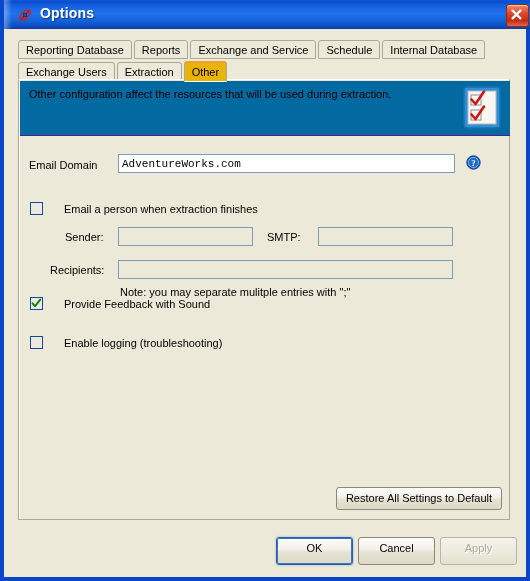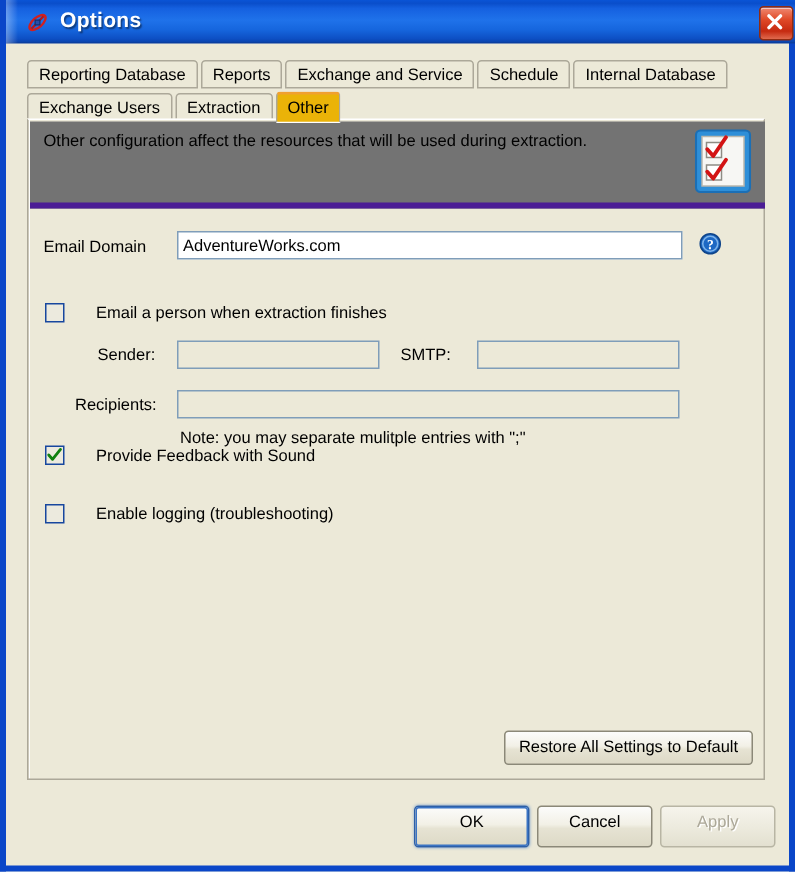--- a/index.html
+++ b/index.html
@@ -120,22 +120,22 @@
     border: 1px solid #aca899;
     border-top: 1px solid #ffffff;
     box-shadow: inset 1px 0 0 #fdfdfb;
   }
 
   
   .header-band {
     position: absolute;
     left: 1px; top: 1px;
     width: 490px; height: 54px;
-    background: #737373;
-    border-bottom: 4px solid #4c1d95;
+    background: #0369a1;
+    border-bottom: 1px solid #4c1d95;
   }
   .desc-text {
     position: absolute;
     left: 9px; top: 7px;
     font-size: 11px;
     color: #000;
   }
   .checklist-icon {
     position: absolute;
     right: 8px; top: 4px;
@@ -147,21 +147,21 @@
     position: absolute;
     font-size: 11px;
     color: #000;
     white-space: nowrap;
   }
   .txtbox {
     position: absolute;
     box-sizing: border-box;
     background: #ffffff;
     border: 1px solid #7f9db9;
-    font-family: Liberation Sans, sans-serif;
+    font-family: Liberation Mono, monospace;
     font-size: 11px;
     color: #000;
     padding: 0 3px;
     line-height: 17px;
     height: 19px;
     outline: none;
   }
   .txtbox.empty { background: #ece9d8; border-color: #7f9db9; }
 
   .help-icon {

